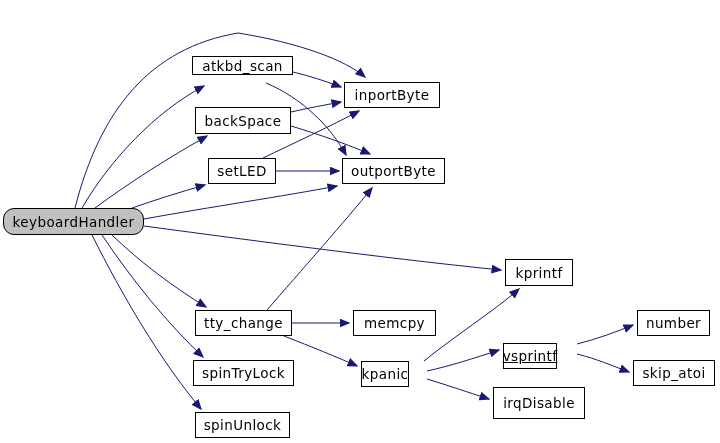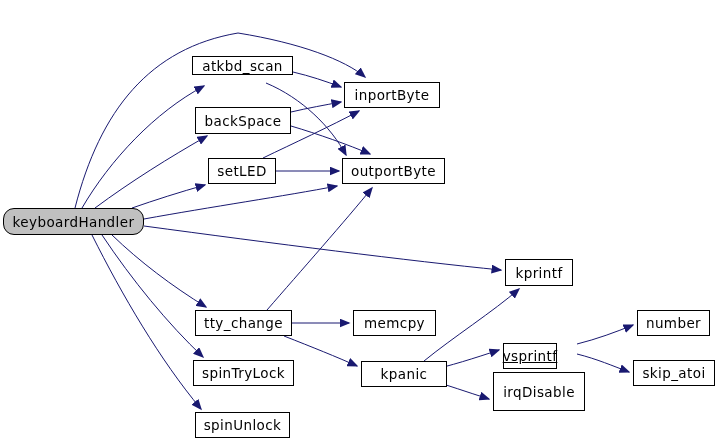--- a/index.html
+++ b/index.html
@@ -76,18 +76,18 @@
     <div class="node" style="left: 192px; top: 56px; width: 101px; height: 19px;">atkbd_scan</div>
     <div class="node" style="left: 195px; top: 107px; width: 96px; height: 27px;">backSpace</div>
     <div class="node" style="left: 208px; top: 158px; width: 68px; height: 26px;">setLED</div>
     <div class="node" style="left: 344px; top: 82px; width: 96px; height: 26px;">inportByte</div>
     <div class="node" style="left: 342px; top: 158px; width: 103px; height: 26px;">outportByte</div>
     <div class="node" style="left: 505px; top: 259px; width: 68px; height: 27px;">kprintf</div>
     <div class="node" style="left: 195px; top: 310px; width: 97px; height: 26px;">tty_change</div>
     <div class="node" style="left: 353px; top: 310px; width: 83px; height: 26px;">memcpy</div>
     <div class="node" style="left: 193px; top: 360px; width: 101px; height: 26px;">spinTryLock</div>
     <div class="node" style="left: 195px; top: 412px; width: 95px; height: 26px;">spinUnlock</div>
-    <div class="node" style="left: 361px; top: 361px; width: 86px; height: 26px;">kpanic</div>
+    <div class="node" style="left: 361px; top: 361px; width: 48px; height: 26px;">kpanic</div>
     <div class="node" style="left: 503px; top: 343px; width: 54px; height: 26px; text-decoration: underline;">vsprintf</div>
-    <div class="node" style="left: 493px; top: 372px; width: 92px; height: 39px;">irqDisable</div>
+    <div class="node" style="left: 493px; top: 387px; width: 92px; height: 32px;">irqDisable</div>
     <div class="node" style="left: 637px; top: 310px; width: 73px; height: 26px;">number</div>
     <div class="node" style="left: 633px; top: 360px; width: 82px; height: 26px;">skip_atoi</div>
   </div>
 
 </body></html>

